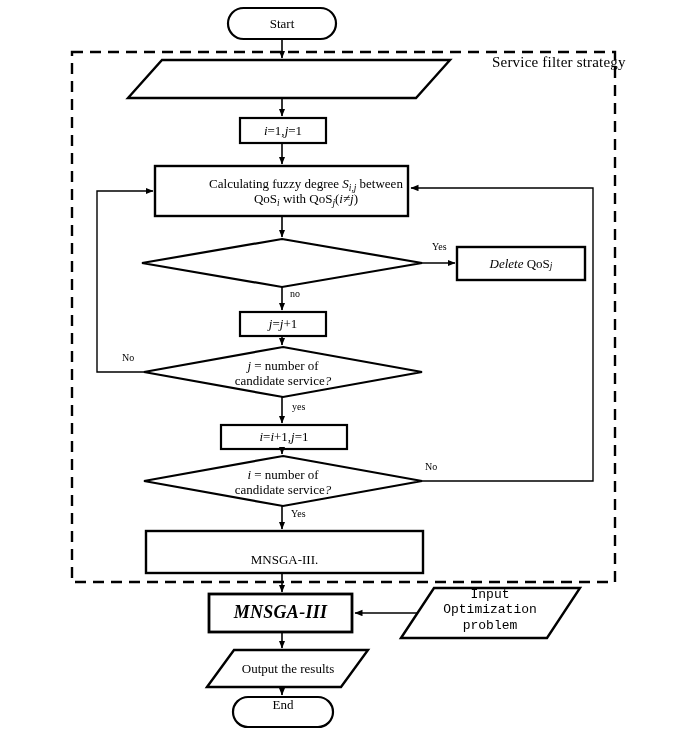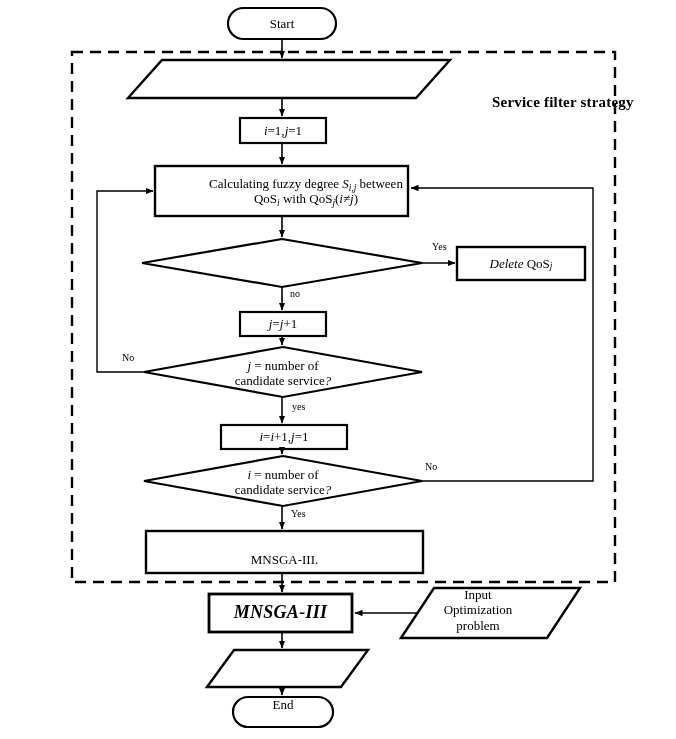--- a/index.html
+++ b/index.html
@@ -37,24 +37,23 @@
     white-space: nowrap;
   }
   .node-text.wrap { white-space: normal; }
   .edge-label {
     position: absolute;
     font-size: 10px;
     text-align: right;
   }
   .title-label {
     position: absolute;
-    font-weight: bold;
+    font-weight: normal;
     font-size: 15px;
     letter-spacing: 0.2px;
-    margin-top: 40px;
   }
   .it { font-style: italic; }
   sub { font-size: 72%; vertical-align: baseline; position: relative; top: 3px; }
   .mnsga { font-weight: bold; font-size: 18px; letter-spacing: 0.3px; }
 </style>
 </head>
 <body>
 
 <div id="canvas">
 
@@ -162,26 +161,27 @@
     <div><span class="it">i</span> = number of<br>candidate service<span class="it">?</span></div>
   </div>
 
   <div class="node-text wrap" style="left:148px; top:531px; width:273px; height:42px;">
     <div><br>
       <span>MNSGA-III.</span></div>
   </div>
 
   <div class="node-text mnsga" style="left:209px; top:594px; width:143px; height:38px;font-style:italic;">MNSGA-III</div>
 
-  <div class="node-text wrap" style="left:408px; top:588px; width:140px; height:44px;">
+  <div class="node-text wrap" style="left:420px; top:588px; width:140px; height:44px;font-family:Liberation Mono, monospace;">
     <div><span>Input</span><br>
       <span>Optimization</span><br>
       <span>problem</span></div>
   </div>
 
+  <div class="node-text" style="left:214px; top:650px; width:148px; height:37px;">Output the results</div>
 
   <div class="node-text" style="left:233px; top:697px; width:100px; height:16px;">End</div>
 
   <div class="edge-label" style="left:432px; top:241px;">Yes</div>
   <div class="edge-label" style="left:290px; top:288px;">no</div>
   <div class="edge-label" style="left:122px; top:352px;">No</div>
   <div class="edge-label" style="left:292px; top:401px;">yes</div>
   <div class="edge-label" style="left:425px; top:461px;">No</div>
   <div class="edge-label" style="left:291px; top:508px;">Yes</div>
 

